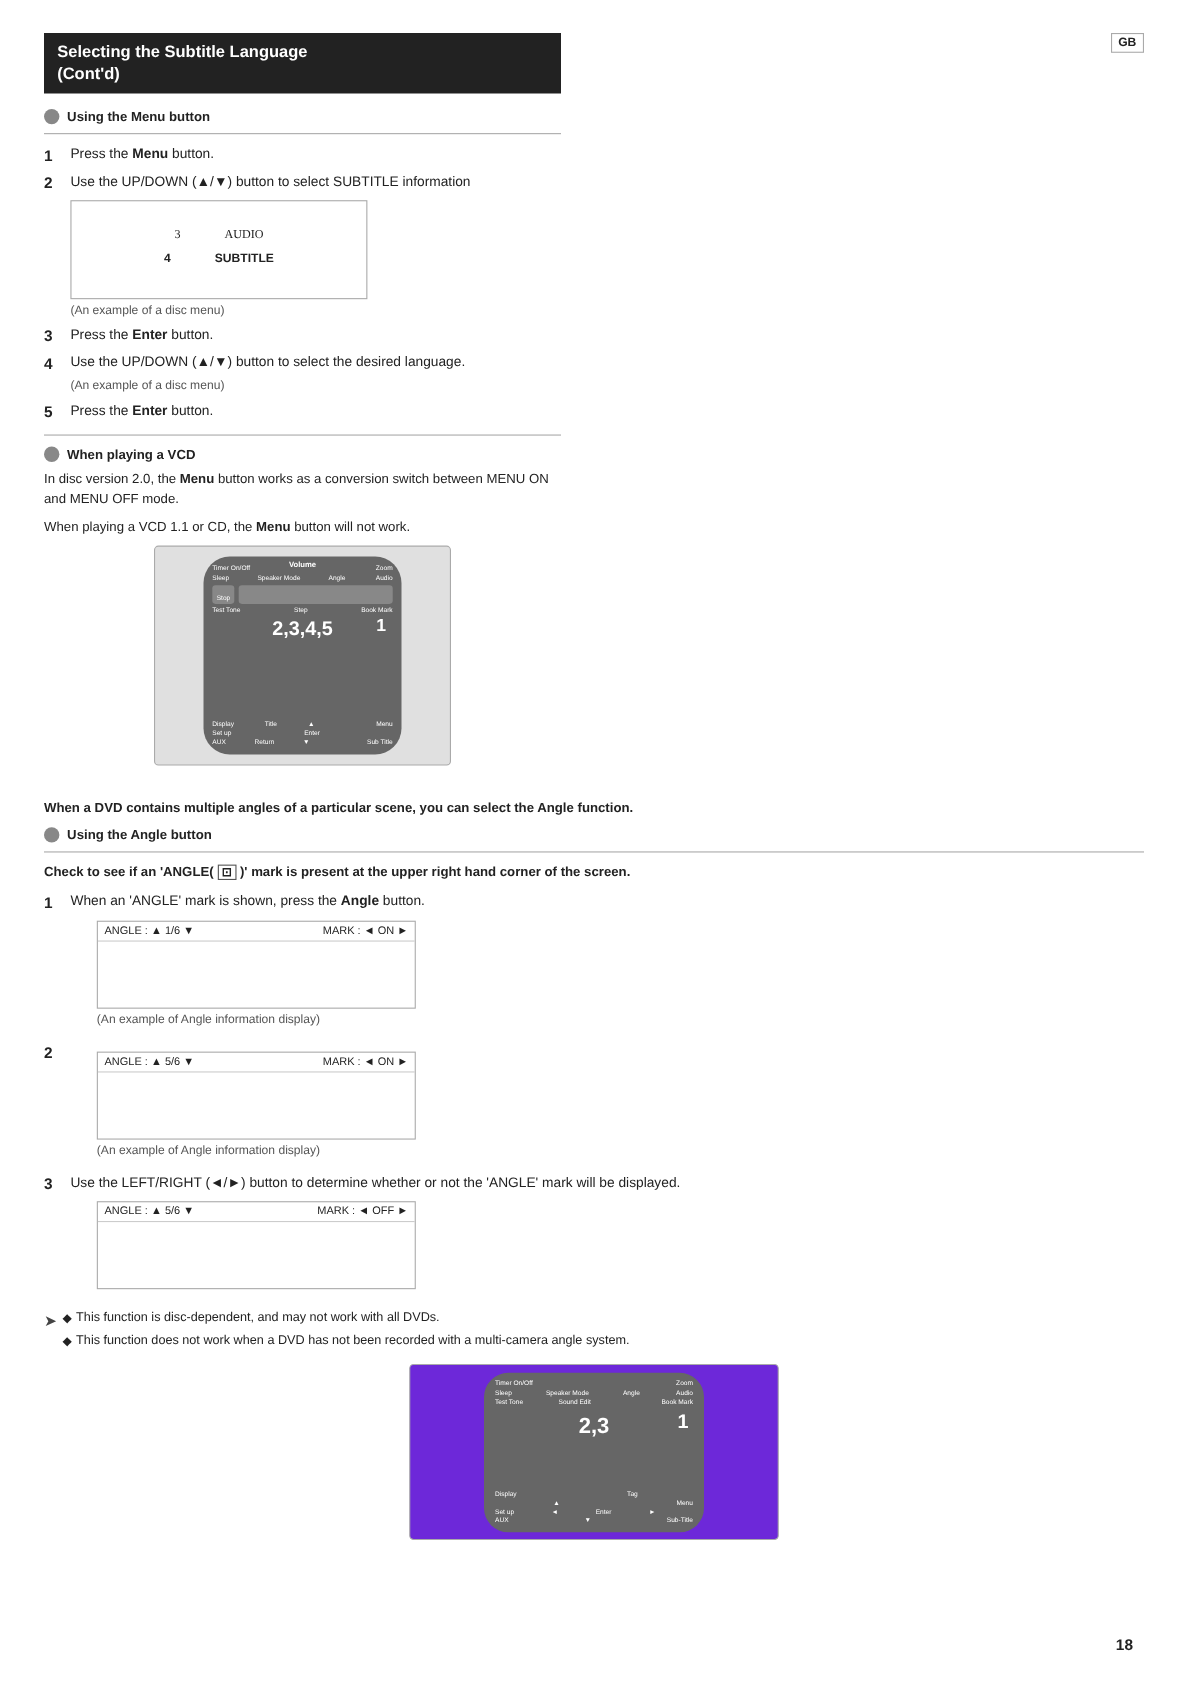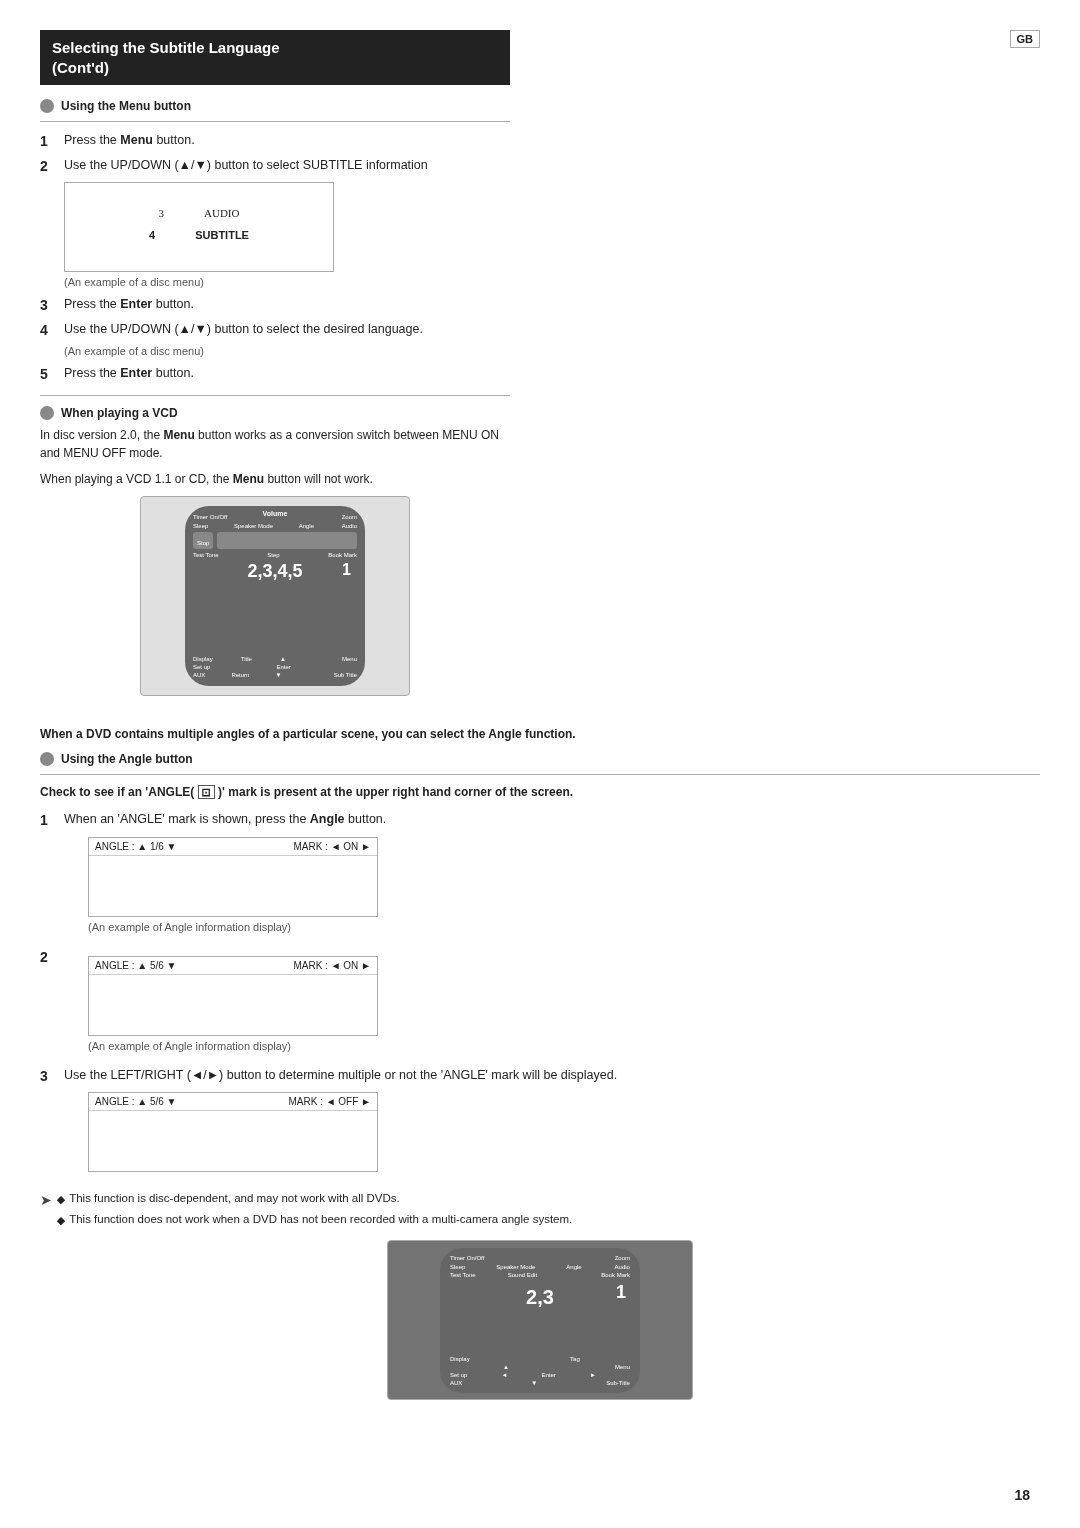--- a/index.html
+++ b/index.html
@@ -342,21 +342,21 @@
               <span>MARK : ◄ ON ►</span>
             </div>
           </div>
           <div class="angle-info-label">(An example of Angle information display)</div>
         </div>
       </div>
 
       <div class="step-row">
         <span class="step-num">3</span>
         <div>
-          <span class="step-text">Use the LEFT/RIGHT (◄/►) button to determine multiple or not the 'ANGLE' mark will be displayed.</span>
+          <span class="step-text">Use the LEFT/RIGHT (◄/►) button to determine whether or not the 'ANGLE' mark will be displayed.</span>
           
           <div class="angle-info-box">
             <div class="angle-header">
               <span>ANGLE : ▲ 5/6 ▼</span>
               <span>MARK : ◄ OFF ►</span>
             </div>
           </div>
         </div>
       </div>
 
@@ -370,21 +370,21 @@
             </div>
             <div style="display:flex; align-items:flex-start; gap:4px;">
               <span class="diamond">◆</span>
               <span>This function does not work when a DVD has not been recorded with a multi-camera angle system.</span>
             </div>
           </div>
         </div>
       </div>
 
       <div style="display:flex; justify-content:center; margin-top:12px;">
-        <div style="width:306px; height:160px; background:#737373; border:1px solid #aaa; border-radius:4px; display:flex; align-items:center; justify-content:center;">
+        <div style="width:336px; height:160px; background:#6d28d9; border:1px solid #aaa; border-radius:4px; display:flex; align-items:center; justify-content:center;">
           <div style="width:200px; height:145px; background:#666; border-radius:22px; padding:7px 10px; position:relative; display:flex; flex-direction:column; align-items:center; gap:2px;">
             <div style="display:flex; justify-content:space-between; width:100%; margin-bottom:1px;">
               <span style="color:#fff; font-size:6px;">Timer On/Off</span>
               <span style="color:#aaa; font-size:6px;"></span>
               <span style="color:#fff; font-size:6px;">Zoom</span>
             </div>
             <div style="display:flex; justify-content:space-between; width:100%;">
               <span style="color:#fff; font-size:6px;">Sleep</span>
               <span style="color:#fff; font-size:6px;">Speaker Mode</span>
               <span style="color:#fff; font-size:6px;">Angle</span>

